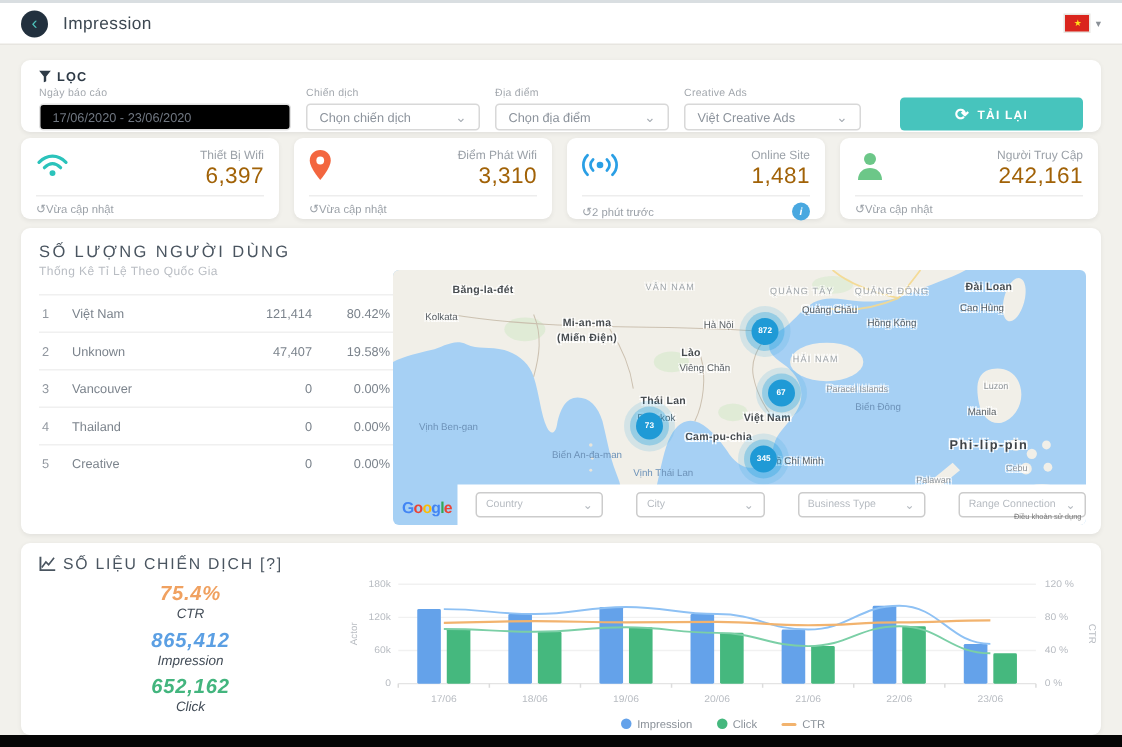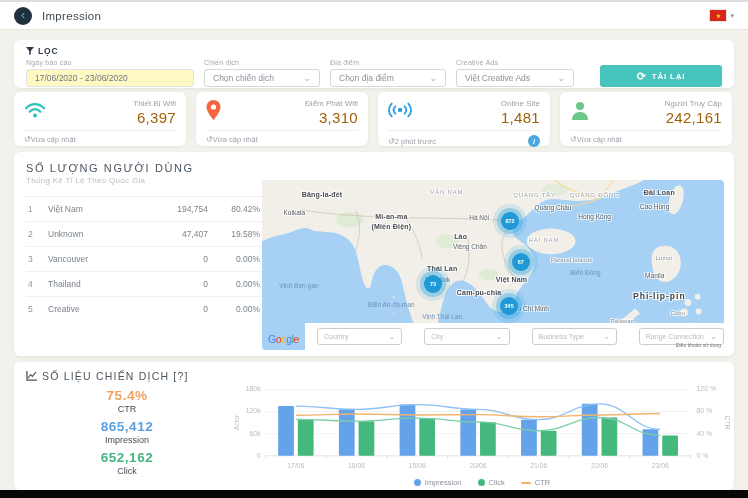--- a/index.html
+++ b/index.html
@@ -32,21 +32,21 @@
   .card{ position:absolute; background:#fff; border-radius:6px; box-shadow:0 1px 3px rgba(60,60,60,.08); }
   
   .filter-card{ top:40px; left:14px; width:720px; height:48px; padding:6px 12px; }
   .filter-title{ display:flex; align-items:center; gap:4px; font-size:8.5px; font-weight:bold;
     letter-spacing:.8px; color:#2f3b47; }
   .funnel{ width:8px; height:8px; }
   .fields{ display:flex; gap:10px; margin-top:3px; align-items:flex-end; }
   .field label{ display:block; font-size:7px; color:#a3a8ae; margin-bottom:3px; letter-spacing:.2px; }
   .ctl{ height:18px; border:1px solid #d8d8d8; border-radius:3px; font-size:8.5px; color:#8b929b;
     display:flex; align-items:center; padding:0 8px; background:#fff; }
-  .ctl.gray{ background:#fef9c3; border-color:#e2e2e2; color:#6f7680; }
+  .ctl.gray{ background:#000000; border-color:#e2e2e2; color:#6f7680; }
   .select{ justify-content:space-between; cursor:pointer; }
   .select::after{ content:"⌄"; color:#a7adb4; font-size:9px; margin-left:6px; line-height:.5; }
   .w-date{ width:168px; } .w-sel{ width:116px; } .w-sel2{ width:118px; }
   .reload-btn{ margin-left:auto; width:122px; height:22px; background:#47c4bd; border:none; border-radius:3px;
     color:#fff; font-size:8px; font-weight:bold; letter-spacing:.8px; display:flex; align-items:center;
     justify-content:center; gap:5px; cursor:pointer; font-family:inherit; }
   .reload-btn::before{ content:"⟳"; font-size:11px; font-weight:bold; }
   
   .stat-card{ top:92px; width:172px; height:54px; }
   .stat-top{ display:flex; align-items:flex-start; padding:7px 10px 0; }
@@ -84,26 +84,26 @@
   .marker{ position:absolute; transform:translate(-50%,-50%); width:18px; height:18px; border-radius:50%;
     background:#1f9ad6; color:#fff; font-size:5.5px; font-weight:bold; display:flex; align-items:center;
     justify-content:center; box-shadow:0 0 0 4px rgba(41,163,224,.35), 0 0 0 8px rgba(41,163,224,.15);
     cursor:pointer; }
   .map-bar{ position:absolute; left:43px; right:0; bottom:0; height:27px; background:#fff;
     display:flex; align-items:center; gap:22px; padding-left:12px; }
   .map-select{ width:96px; height:17px; border:1px solid #ccc; border-radius:3px; background:#fff;
     font-size:7px; color:#b6bbc1; display:flex; align-items:center; justify-content:space-between;
     padding:0 6px; cursor:pointer; }
   .map-select::after{ content:"⌄"; color:#b6bbc1; font-size:8px; line-height:.5; }
-  .google-logo{ position:absolute; left:6px; bottom:5px; font-size:10.5px; font-weight:normal; letter-spacing:-.5px; }
+  .google-logo{ position:absolute; left:6px; bottom:5px; font-size:10.5px; font-weight:bold; letter-spacing:-.5px; }
   .map-attr{ position:absolute; right:3px; bottom:2px; font-size:5px; color:#777; }
   
   .camp-card{ top:362px; left:14px; width:720px; height:128px; padding:8px 12px; }
   .camp-head{ display:flex; align-items:center; gap:5px; font-size:10.5px; letter-spacing:1.2px; color:#4a5560; }
-  .camp-stats{ position:absolute; left:15px; top:26px; width:196px; text-align:center; }
+  .camp-stats{ position:absolute; left:15px; top:26px; width:196px; text-align:center;font-style:italic; }
   .c-block{ margin-bottom:5px; }
   .c-val{ font-size:13.5px; font-weight:bold; letter-spacing:.5px; }
   .c-lbl{ font-size:9px; color:#424c57; margin-top:1px; }
   .chart-wrap{ position:absolute; left:222px; top:22px; right:6px; height:92px; }
   .chart-wrap svg{ width:100%; height:100%; }
   .vlabel{ position:absolute; font-size:6.5px; color:#b8bcc2; top:38%; }
   .vlabel.left{ left:-7px; transform:rotate(-90deg); }
   .vlabel.right{ right:-6px; transform:rotate(90deg); }
   .chart-legend{ position:absolute; left:222px; right:6px; bottom:3px; display:flex; justify-content:center;
     gap:16px; font-size:7.5px; color:#8a9199; align-items:center; }
@@ -244,21 +244,21 @@
 </div>
 
 <div class="card users-card">
   <div class="sec-title">SỐ LƯỢNG NGƯỜI DÙNG</div>
   <div class="sec-sub">Thống Kê Tỉ Lệ Theo Quốc Gia</div>
 
   <div class="country-table" id="country-table">
       <div class="ct-row">
         <span class="idx">1</span>
         <span class="cty">Việt Nam</span>
-        <span class="num">194,754</span>
+        <span class="num">121,414</span>
         <span class="pct">80.42%</span>
       </div>
       <div class="ct-row">
         <span class="idx">2</span>
         <span class="cty">Unknown</span>
         <span class="num">47,407</span>
         <span class="pct">19.58%</span>
       </div>
       <div class="ct-row">
         <span class="idx">3</span>

